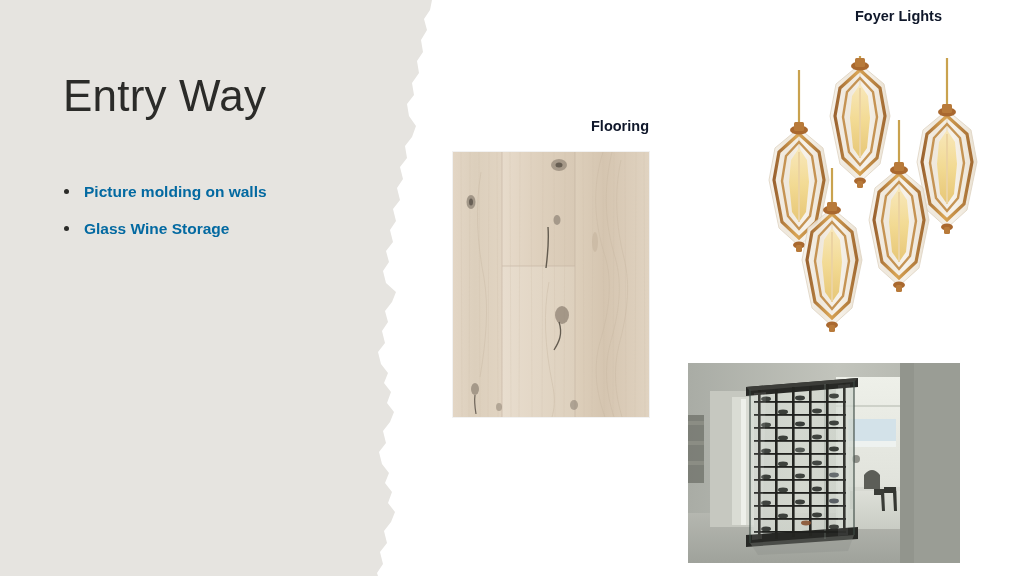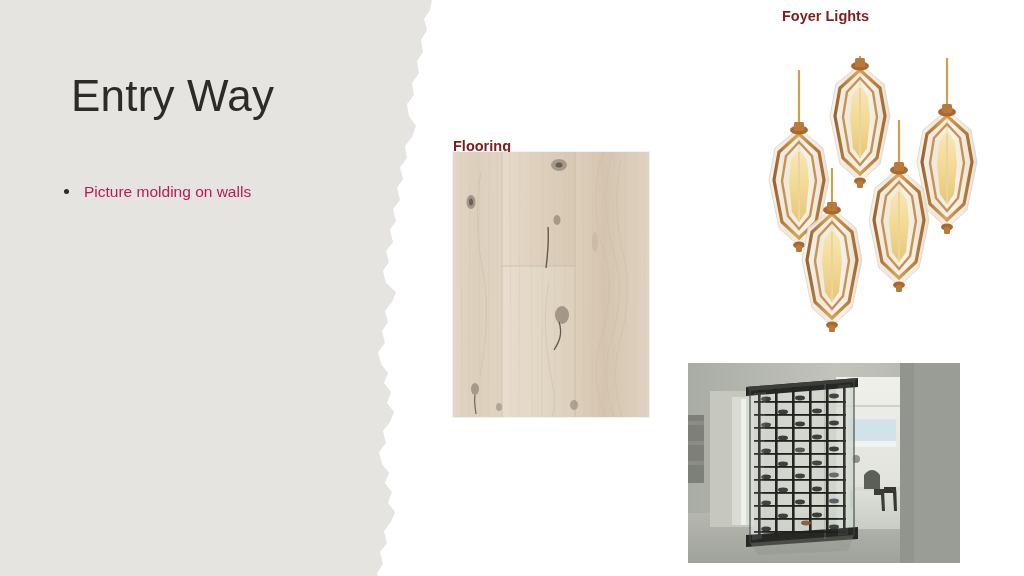--- a/index.html
+++ b/index.html
@@ -36,64 +36,63 @@
   #title {
     position: absolute;
     left: 63px;
     top: 72px;
     font-size: 44px;
     font-weight: 400;
     letter-spacing: 0.2px;
     color: #2b2b29;
     line-height: 1.1;
     white-space: nowrap;
-    margin-left: 8px;
   }
 
   #bullets {
     position: absolute;
     left: 63px;
     top: 182px;
     width: 300px;
     list-style: none;
     margin: 0;
     padding: 0;
   }
   #bullets li {
     position: relative;
     padding-left: 21px;
     margin-bottom: 18px;
     font-size: 15.5px;
-    font-weight: normal;
-    color: #be185d;
+    font-weight: bold;
+    color: #0369a1;
     line-height: 1.25;
     white-space: nowrap;
   }
   #bullets li .bullet-dot {
     position: absolute;
     left: 1px;
     top: 7px;
     width: 5px;
     height: 5px;
     border-radius: 50%;
     background: #2b2b29;
   }
 
   
   .caption {
     position: absolute;
     font-size: 14.5px;
     font-weight: bold;
-    color: #7f1d1d;
+    color: #0f172a;
     white-space: nowrap;
-    text-align: left;
+    text-align: right;
   }
 
   
-  #flooring-caption { left: 453px; top: 138px; width: 196px; }
+  #flooring-caption { left: 453px; top: 118px; width: 196px; }
   #flooring-photo {
     position: absolute;
     left: 453px; top: 152px;
     width: 196px; height: 265px;
     overflow: hidden;
     background: #d9cbb9;
     box-shadow: 0 0 0 1px rgba(0,0,0,0.05);
   }
   #flooring-photo svg { display: block; width: 196px; height: 265px; }
 
@@ -139,20 +138,24 @@
         L388,503 L395,512 L391,522 L384,531 L387,543 L380,552
         L383,564 L377,573 L378,576 L0,576 Z"></path>
     </svg>
 
     <div id="title">Entry Way</div>
 
     <ul id="bullets">
       <li>
         <span class="bullet-dot"></span>
         <span>Picture molding on walls</span>
+      </li>
+      <li>
+        <span class="bullet-dot"></span>
+        <span>Glass Wine Storage</span>
       </li>
     </ul>
   </div>
 
   <div class="caption" id="flooring-caption">Flooring</div>
 
   <div id="flooring-photo">
     <svg viewBox="0 0 196 265" preserveAspectRatio="none">
       <defs>
         <linearGradient id="plankA" x1="0" y1="0" x2="1" y2="0">

